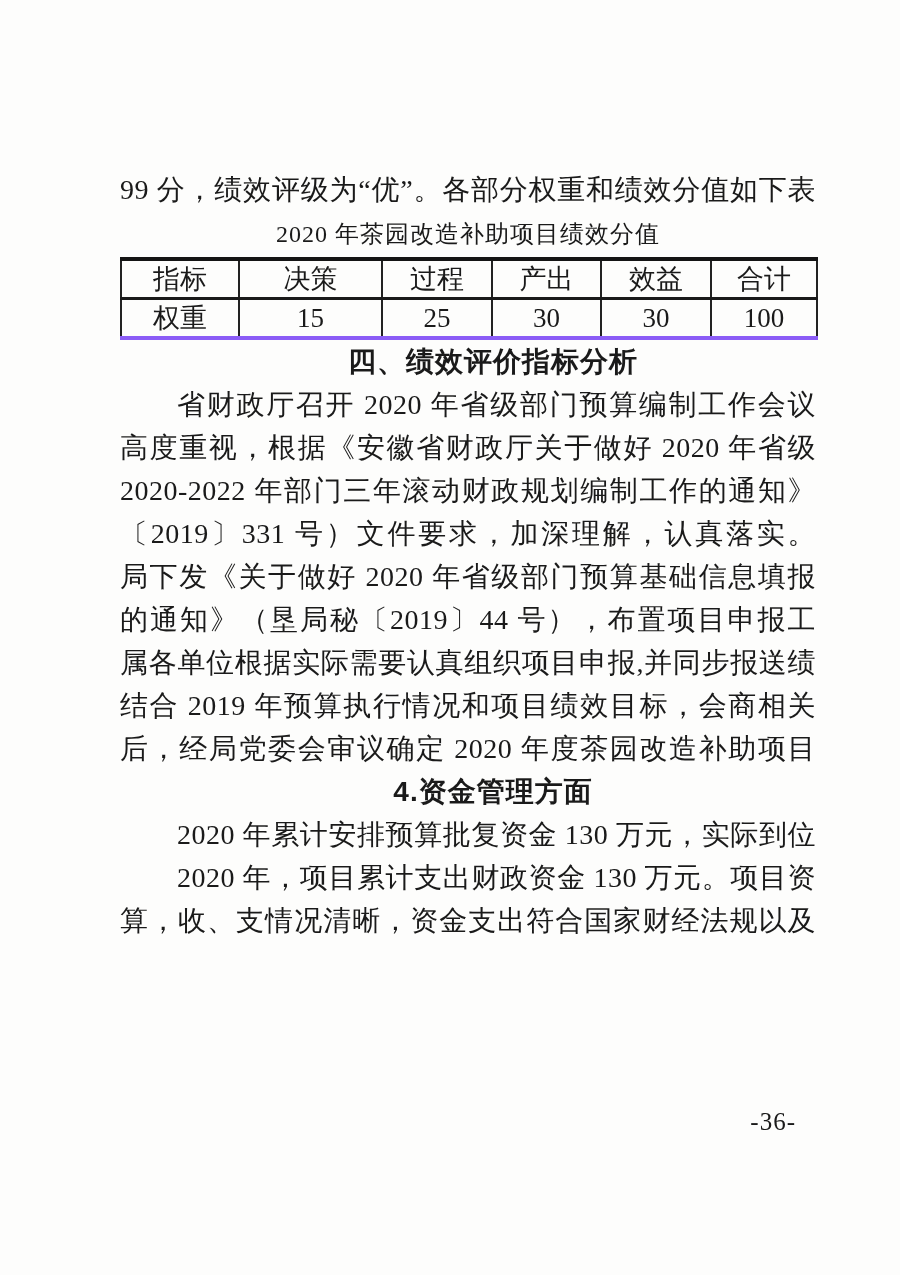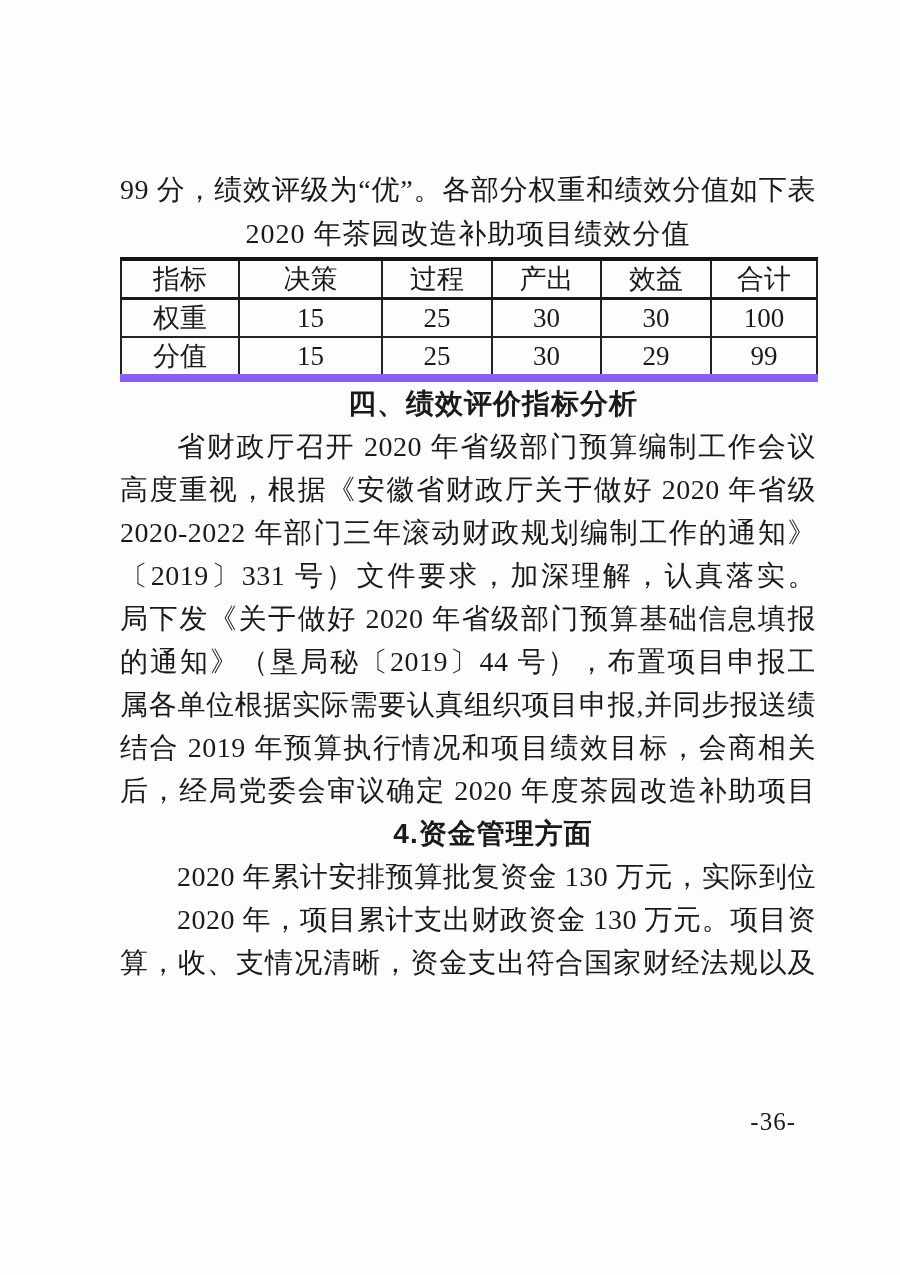--- a/index.html
+++ b/index.html
@@ -33,30 +33,30 @@
     font-weight:bold;
     padding-left:50px;
   }
   .hd.sans{
     font-family:"Liberation Sans","DejaVu Sans",sans-serif;
     letter-spacing:1px;
   }
   .table-title{
     height:46px;
     line-height:46px;
-    font-size:28px;
+    font-size:24px;
     text-align:center;
     letter-spacing:1px;
   }
   table.score{
     table-layout:fixed;
     width:696px;
     border-collapse:collapse;
     border-top:4px solid #141414;
-    border-bottom:8px solid #8b5cf6;
+    border-bottom:4px solid #8b5cf6;
     margin:0;
   }
   table.score th, table.score td{
     border:2px solid #222;
     text-align:center;
     font-weight:normal;
     font-size:27px;
     padding:0;
   }
   table.score th{
@@ -103,28 +103,20 @@
       </thead>
       <tbody>
         <tr>
           <td>权重</td>
           <td>15</td>
           <td>25</td>
           <td>30</td>
           <td>30</td>
           <td>100</td>
         </tr>
-        <tr>
-          <td>分值</td>
-          <td>15</td>
-          <td>25</td>
-          <td>30</td>
-          <td>29</td>
-          <td>99</td>
-        </tr>
       </tbody>
     </table>
 
     <div class="line hd sans">四、绩效评价指标分析</div>
 
     <div class="line fill ind">省财政厅召开 2020 年省级部门预算编制工作会议后,局领导</div>
     <div class="line fill">高度重视，根据《安徽省财政厅关于做好 2020 年省级部门预算及</div>
     <div class="line fill">2020-2022 年部门三年滚动财政规划编制工作的通知》（皖财预</div>
     <div class="line fill">〔2019〕331 号）文件要求，加深理解，认真落实。2019 年 7 月</div>
     <div class="line fill">局下发《关于做好 2020 年省级部门预算基础信息填报和项目申报</div>

